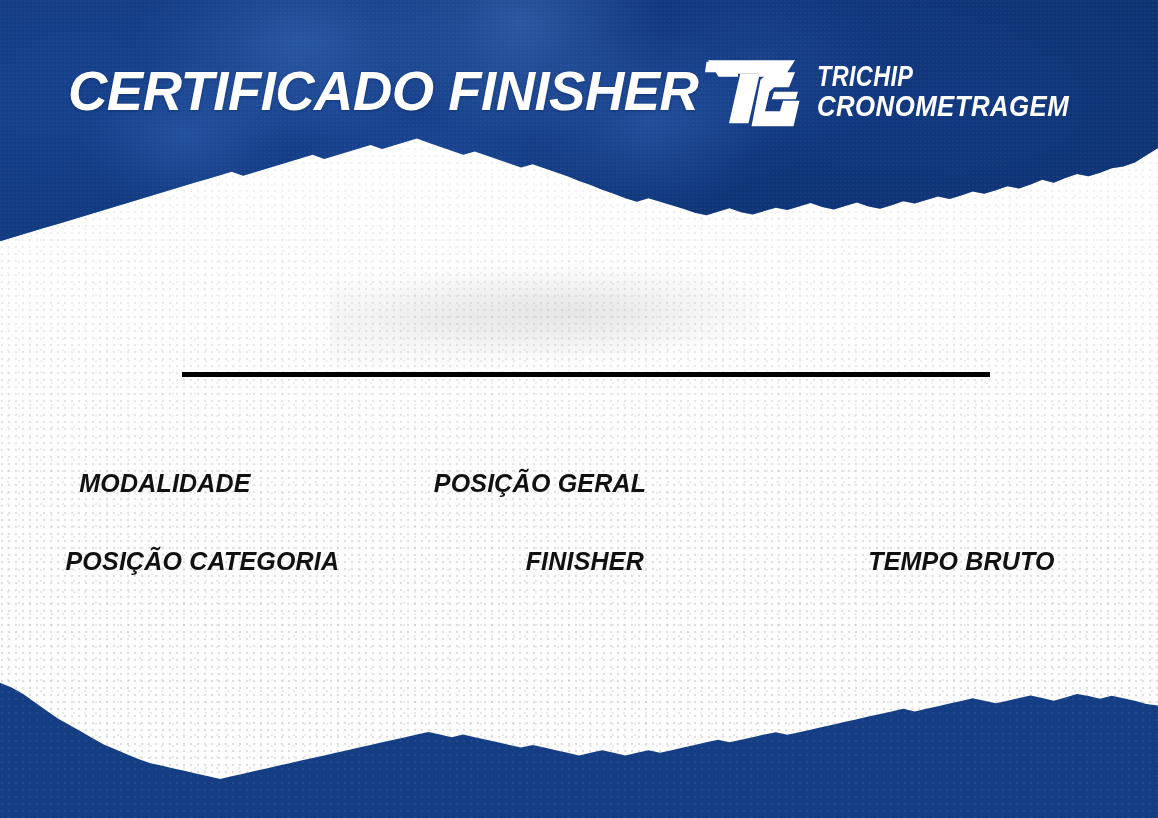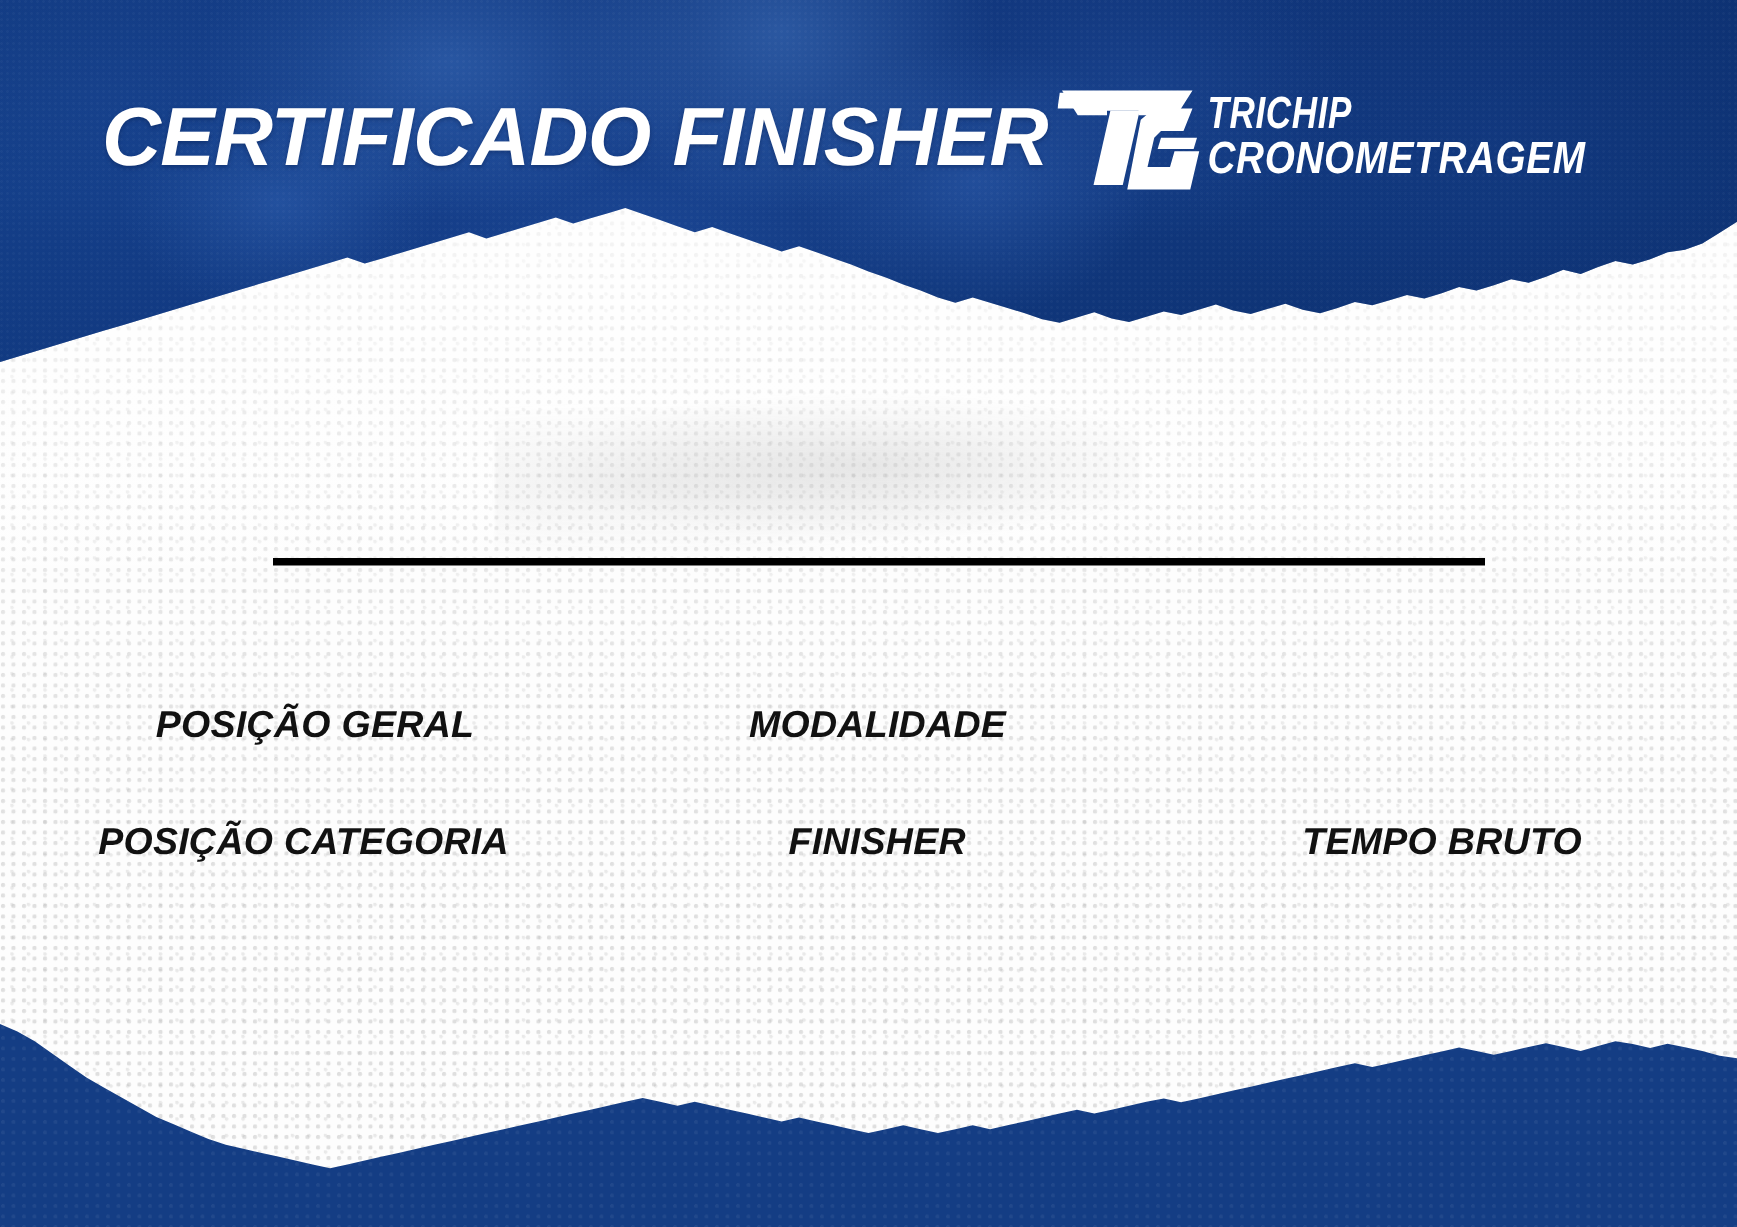--- a/index.html
+++ b/index.html
@@ -168,21 +168,21 @@
     transform: scaleX(0.99);
     transform-origin: left center;
     text-shadow: 0 1px 3px rgba(0,20,60,0.35);
     margin-top: 4px;
   }
 
   
   .logo {
     display: flex;
     align-items: center;
-    gap: 4px;
+    gap: 16px;
     margin-top: 4px;
   }
   .logo-mark {
     width: 96px;
     height: 74px;
     flex: 0 0 auto;
     display: block;
   }
   .logo-words {
     display: flex;
@@ -364,22 +364,22 @@
     </div>
   </div>
 
   <div class="body-area">
 
     <div class="name-rule"></div>
 
     <div class="fields">
 
       <div class="field-row">
+        <div class="field-cell col-2">MODALIDADE</div>
         <div class="field-cell col-1">POSIÇÃO GERAL</div>
-        <div class="field-cell col-2">MODALIDADE</div>
       </div>
 
       <div class="field-row">
         <div class="field-cell col-1">POSIÇÃO CATEGORIA</div>
         <div class="field-cell col-2">FINISHER</div>
         <div class="field-cell col-3">TEMPO BRUTO</div>
       </div>
 
     </div>
   </div>

